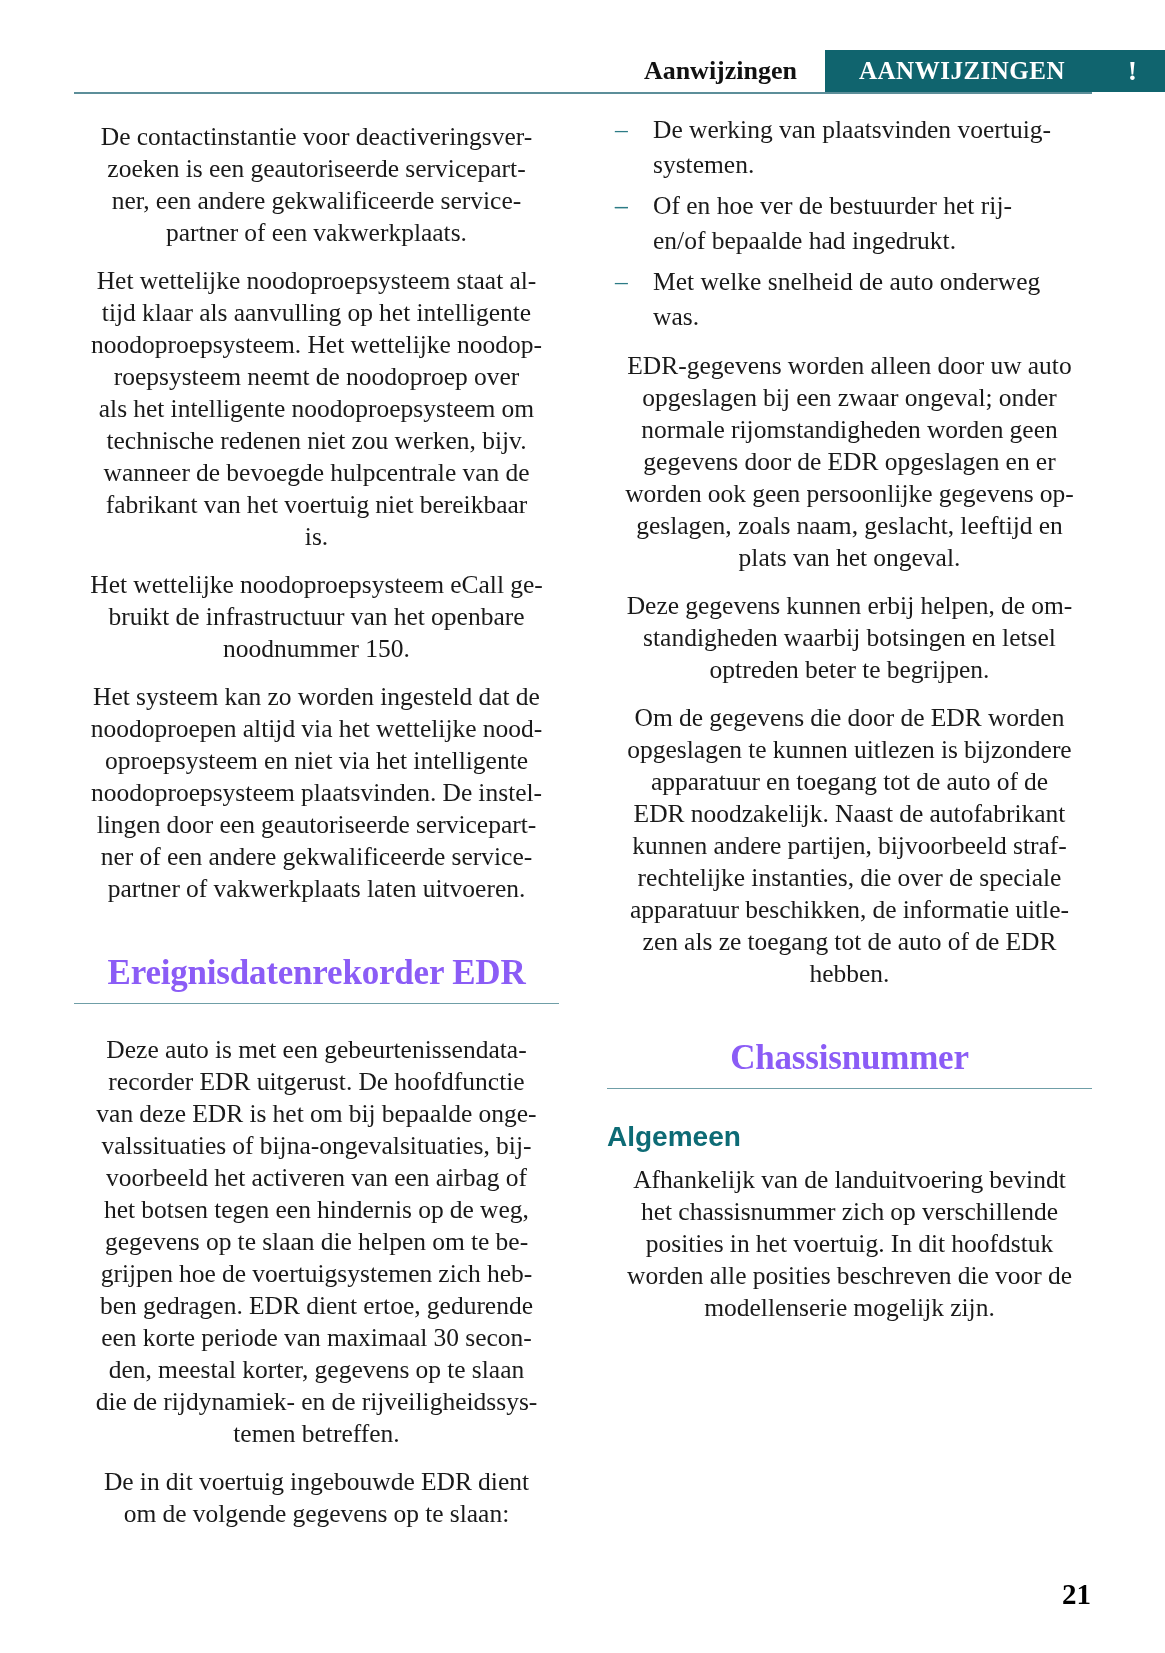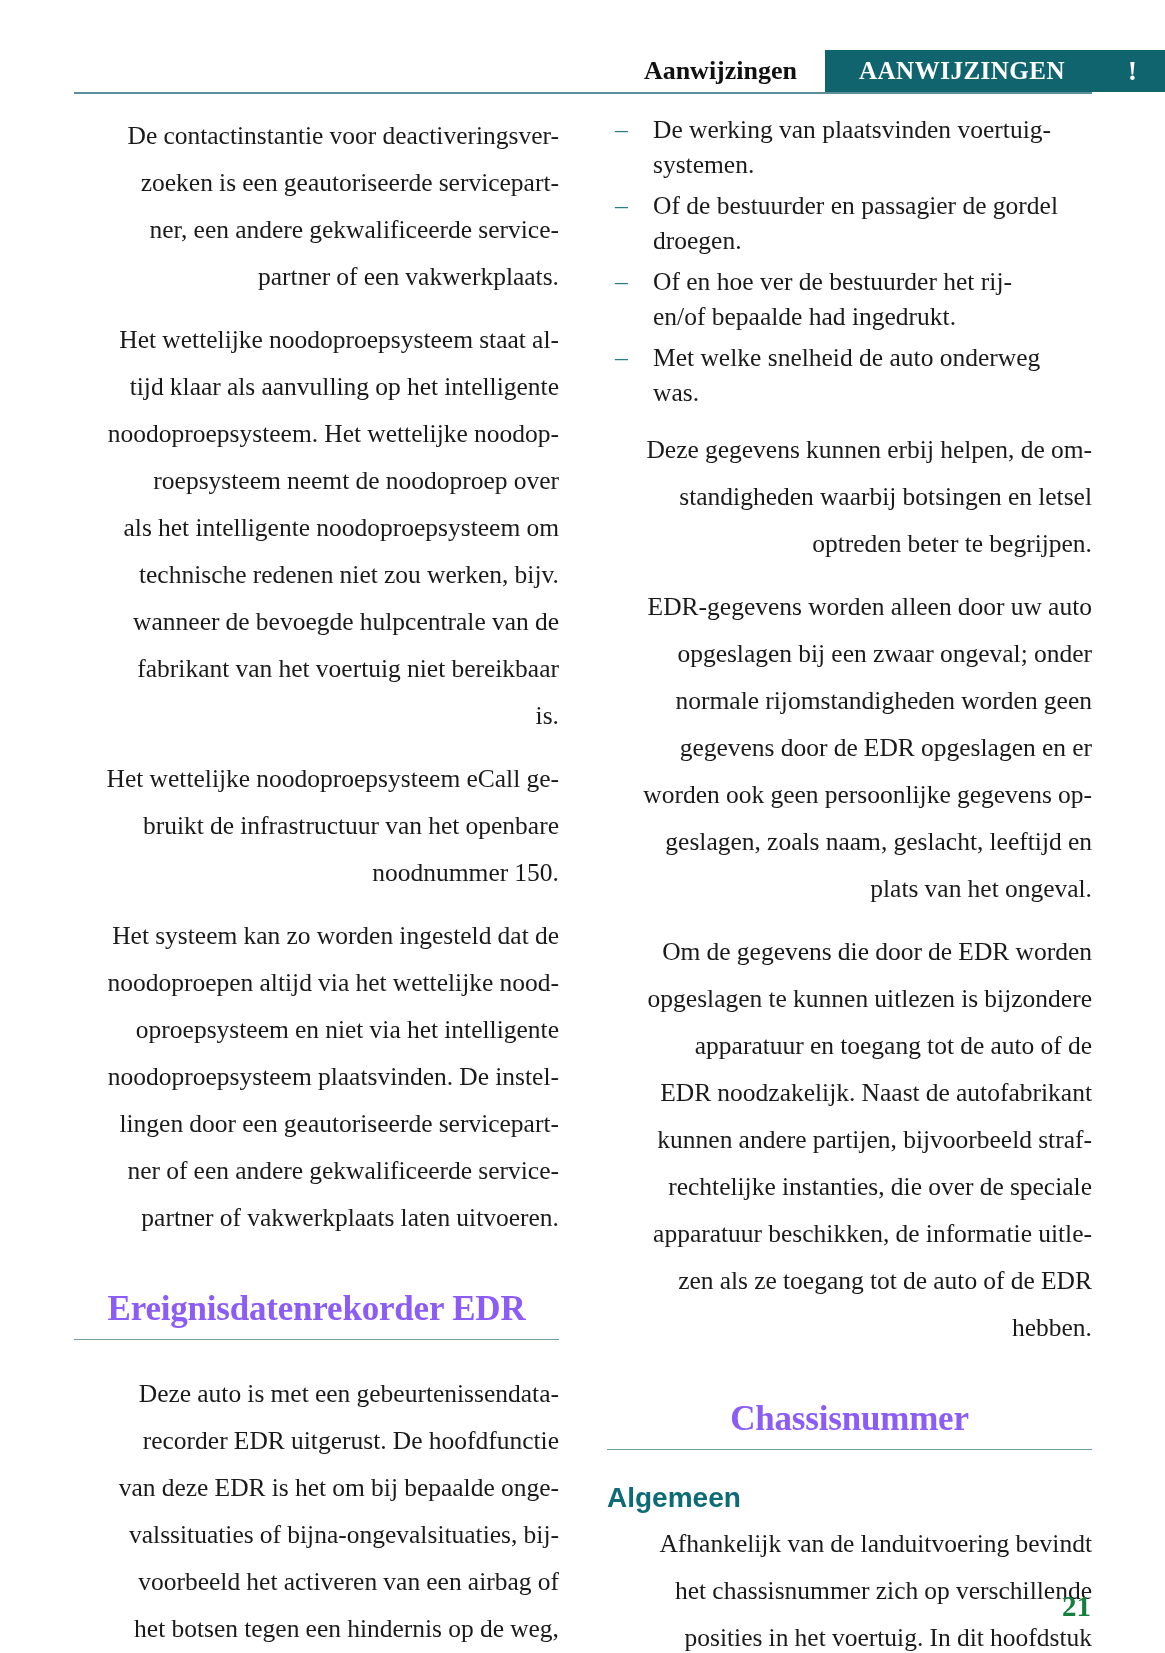--- a/index.html
+++ b/index.html
@@ -91,24 +91,24 @@
     left: 74px;
     width: 1018px;
     display: flex;
     gap: 48px;
   }
   .col {
     width: 485px;
   }
 
   p.body {
-    margin: 0 0 16px 0;
+    margin: 9px 0 16px 0;
     font-size: 25.5px;
-    line-height: 47px;
-    text-align: right;
+    line-height: 32px;
+    text-align: center;
     hyphens: none;
     word-spacing: -0.2px;
   }
 
   
   ul.dashlist {
     list-style: none;
     margin: 0 0 16px 0;
     padding: 0;
   }
@@ -152,25 +152,25 @@
     font-weight: bold;
     font-size: 28px;
     line-height: 36px;
     color: #0d6b75;
   }
 
   
   .page-number {
     position: absolute;
     right: 74px;
-    bottom: 30px;
+    bottom: 42px;
     font-family: "Liberation Serif", "DejaVu Serif", serif;
     font-weight: bold;
     font-size: 29px;
-    color: #15803d;
+    color: #000000;
   }
 </style>
 </head>
 <body>
 
 <div class="page">
 
   <div class="page-header">
     <div class="header-row">
       <div class="header-chaptertext">Aanwijzingen</div>
@@ -234,45 +234,43 @@
     <div class="col">
 
       <ul class="dashlist">
         <li>
           <span class="dash">–</span>
           <span style="white-space: pre-line;">De werking van plaatsvinden voertuig-
 systemen.</span>
         </li>
         <li>
           <span class="dash">–</span>
-          <span style="white-space: pre-line;">Of de bestuurder en passagier de gordel
-droegen.</span>
         </li>
         <li>
           <span class="dash">–</span>
           <span style="white-space: pre-line;">Of en hoe ver de bestuurder het rij-
 en/of bepaalde had ingedrukt.</span>
         </li>
         <li>
           <span class="dash">–</span>
           <span style="white-space: pre-line;">Met welke snelheid de auto onderweg
 was.</span>
         </li>
       </ul>
 
-      <p class="body" style="white-space: pre-line;">Deze gegevens kunnen erbij helpen, de om-
-standigheden waarbij botsingen en letsel
-optreden beter te begrijpen.</p>
       <p class="body" style="white-space: pre-line;">EDR-gegevens worden alleen door uw auto
 opgeslagen bij een zwaar ongeval; onder
 normale rijomstandigheden worden geen
 gegevens door de EDR opgeslagen en er
 worden ook geen persoonlijke gegevens op-
 geslagen, zoals naam, geslacht, leeftijd en
 plats van het ongeval.</p>
+      <p class="body" style="white-space: pre-line;">Deze gegevens kunnen erbij helpen, de om-
+standigheden waarbij botsingen en letsel
+optreden beter te begrijpen.</p>
       <p class="body" style="white-space: pre-line;">Om de gegevens die door de EDR worden
 opgeslagen te kunnen uitlezen is bijzondere
 apparatuur en toegang tot de auto of de
 EDR noodzakelijk. Naast de autofabrikant
 kunnen andere partijen, bijvoorbeeld straf-
 rechtelijke instanties, die over de speciale
 apparatuur beschikken, de informatie uitle-
 zen als ze toegang tot de auto of de EDR
 hebben.</p>
 

